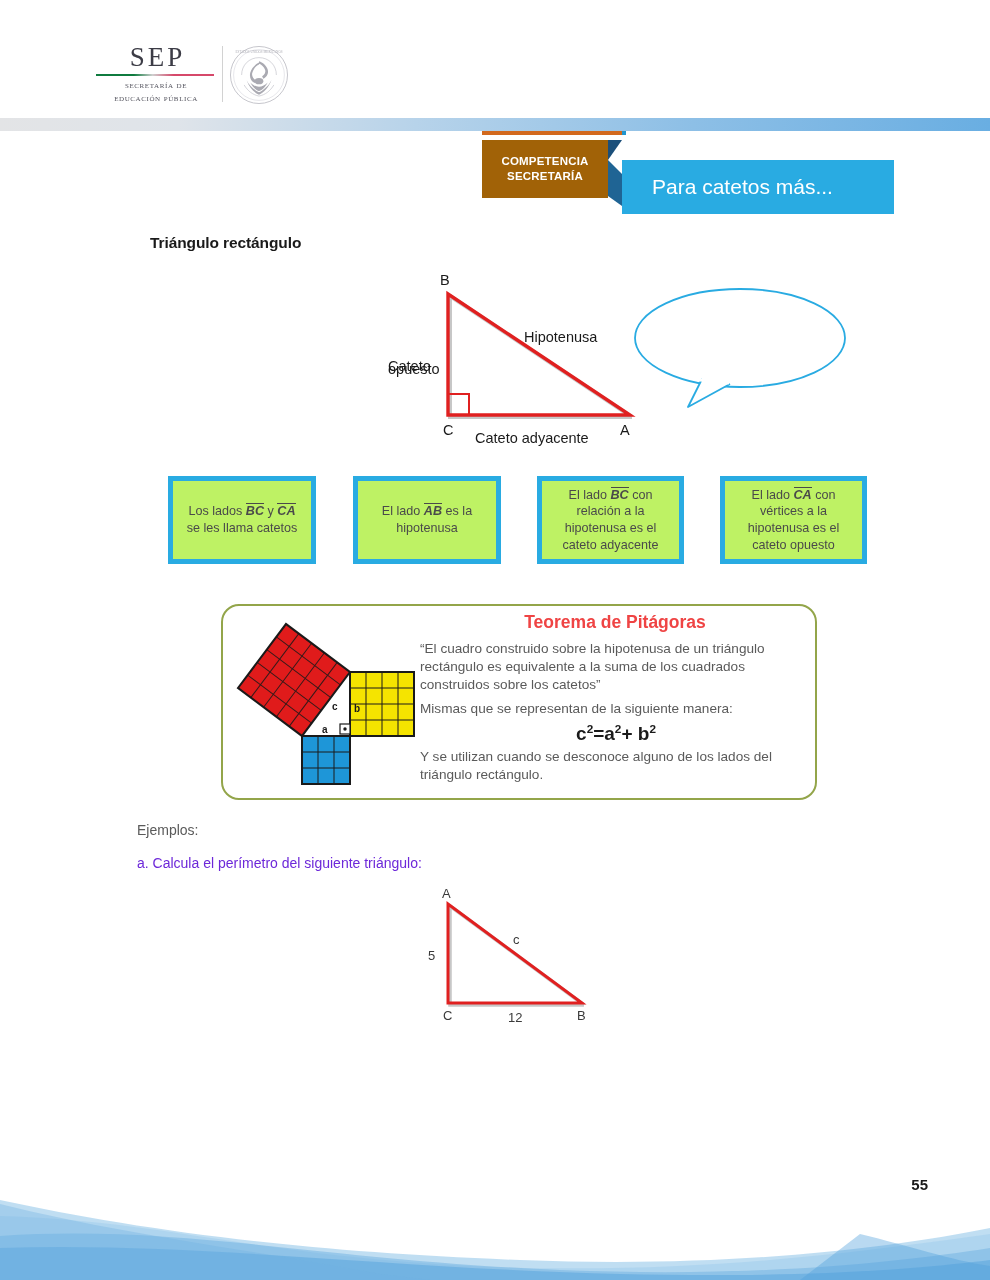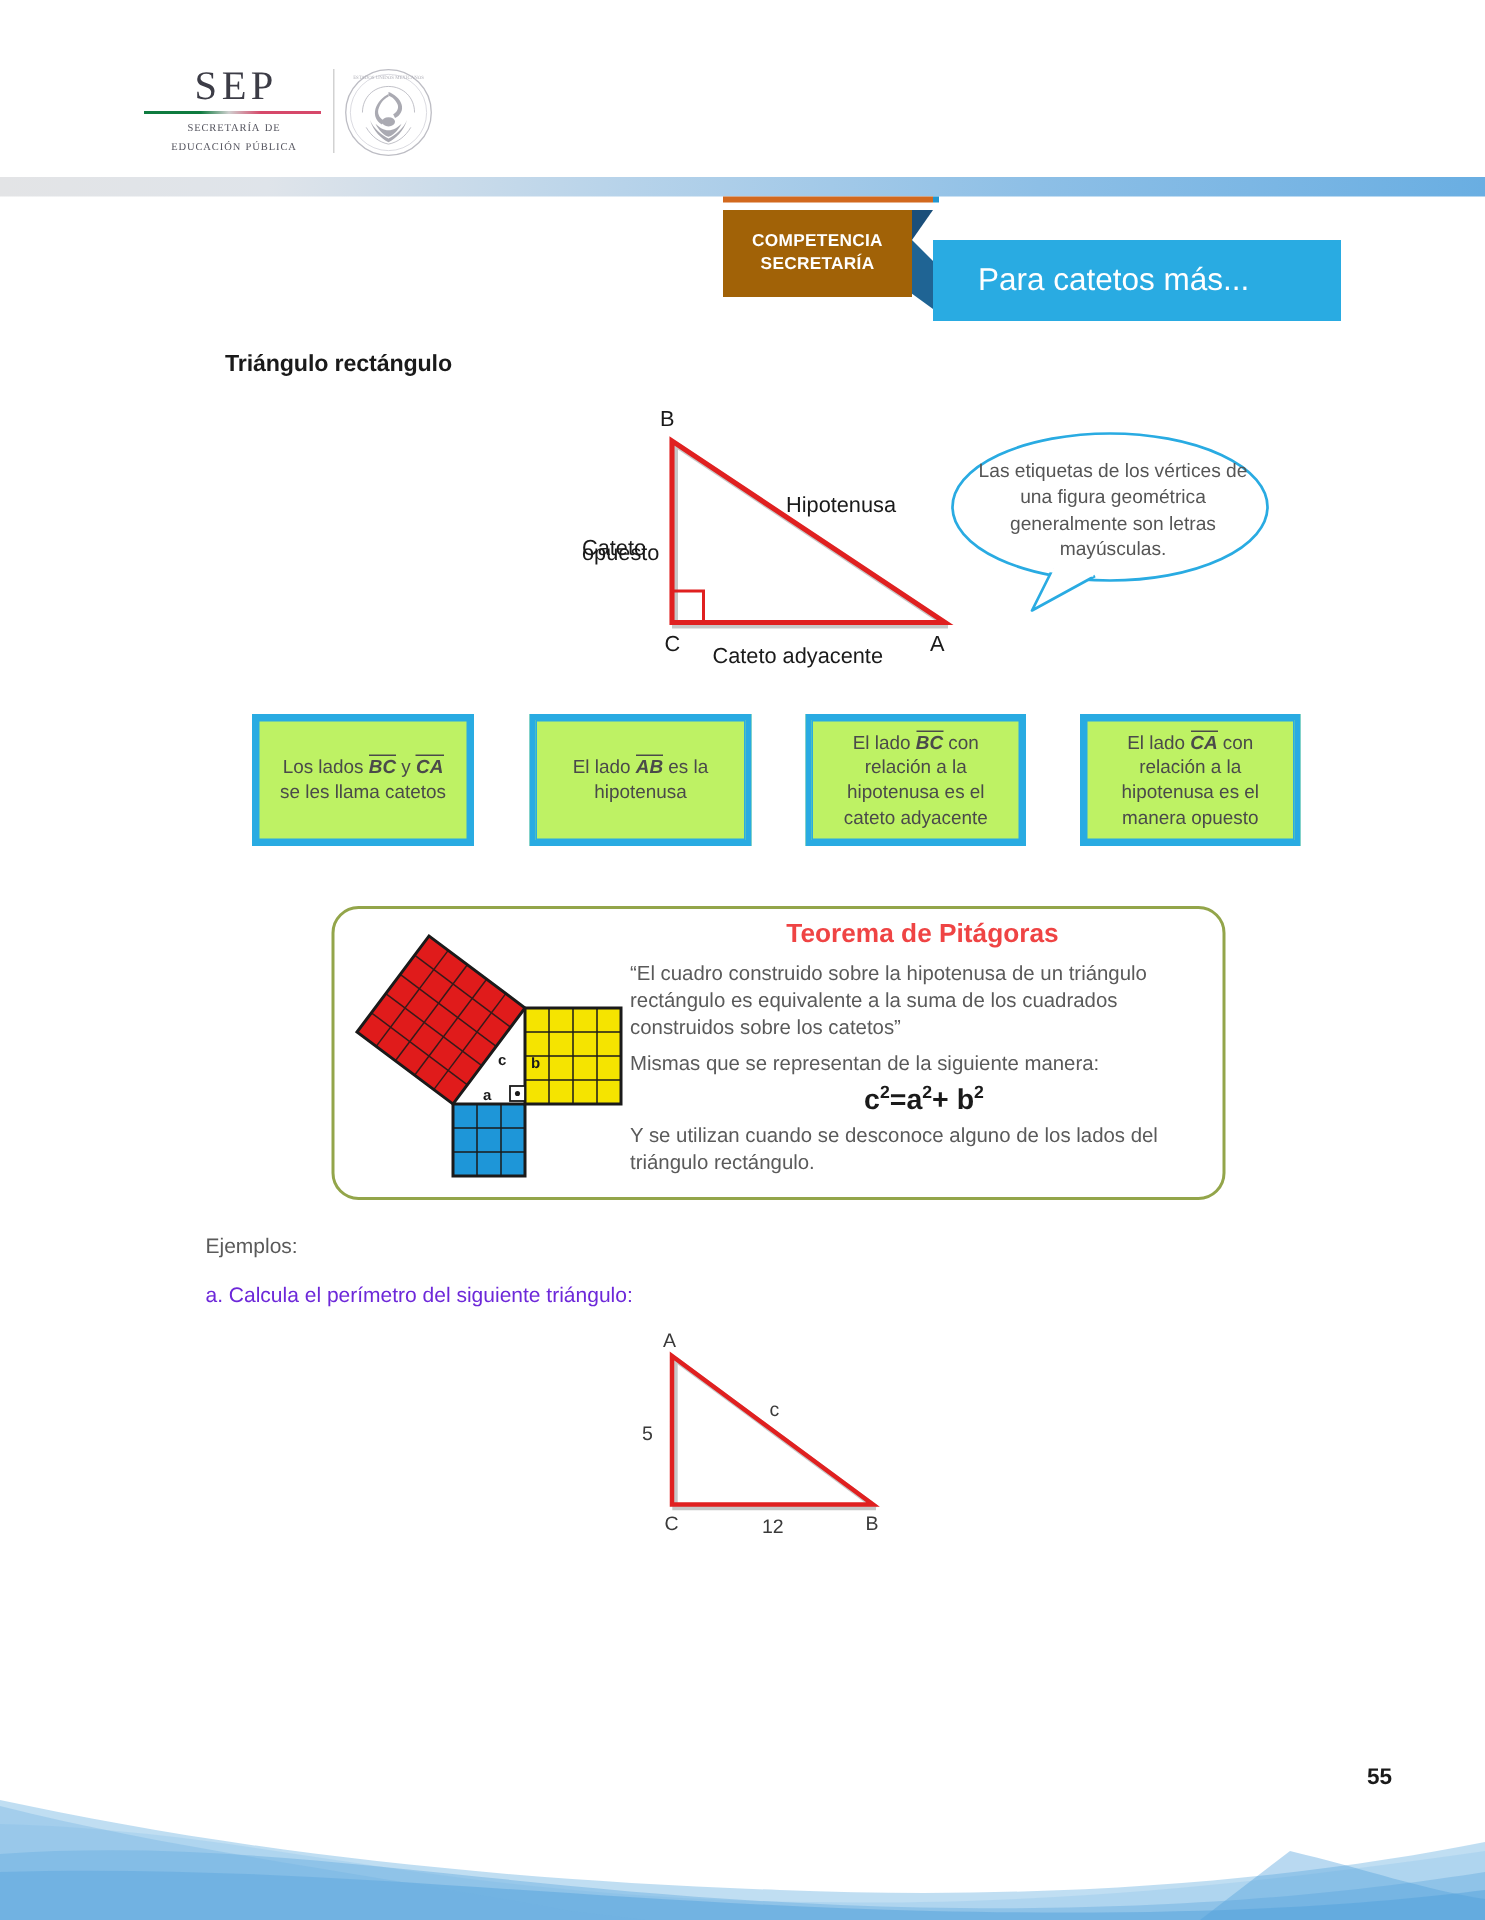--- a/index.html
+++ b/index.html
@@ -432,21 +432,20 @@
   <div class="tri-label" style="left:8px; top:89px;">opuesto</div>
   <div class="tri-label" style="left:95px; top:158px;">Cateto adyacente</div>
 </div>
 
 <div id="speech-bubble">
   <svg width="224" height="125" viewBox="0 0 224 125">
     <ellipse cx="110" cy="55" rx="105" ry="49" fill="#ffffff" stroke="#29abe2" stroke-width="1.8"></ellipse>
     <path d="M72 96 L58 124 L100 101" fill="#ffffff" stroke="#29abe2" stroke-width="1.8" stroke-linejoin="round"></path>
     <path d="M70 97 L99 100" stroke="#ffffff" stroke-width="3"></path>
   </svg>
-  <div class="bubble-text">Las etiquetas de los vértices de una figura geométrica generalmente son letras mayúsculas.</div>
 </div>
 
 <div class="fact-box" id="fact-box-1">
   <div class="fact-box-inner">
     <div class="fact-text">
       <span>Los lados </span><span class="seg">BC</span><span> y </span><span class="seg">CA</span><span> se les llama catetos</span>
     </div>
   </div>
 </div>
 
@@ -462,21 +461,21 @@
   <div class="fact-box-inner">
     <div class="fact-text">
       <span>El lado </span><span class="seg">BC</span><span> con relación a la hipotenusa es el cateto adyacente</span>
     </div>
   </div>
 </div>
 
 <div class="fact-box" id="fact-box-4">
   <div class="fact-box-inner">
     <div class="fact-text">
-      <span>El lado </span><span class="seg">CA</span><span> con relación a la hipotenusa es el manera opuesto</span>
+      <span>El lado </span><span class="seg">CA</span><span> con vértices a la hipotenusa es el cateto opuesto</span>
     </div>
   </div>
 </div>
 
 <div id="pythagoras-panel"></div>
 
 <div id="pythagoras-squares">
   <svg width="185" height="185" viewBox="0 0 185 185">
 
     <g>

